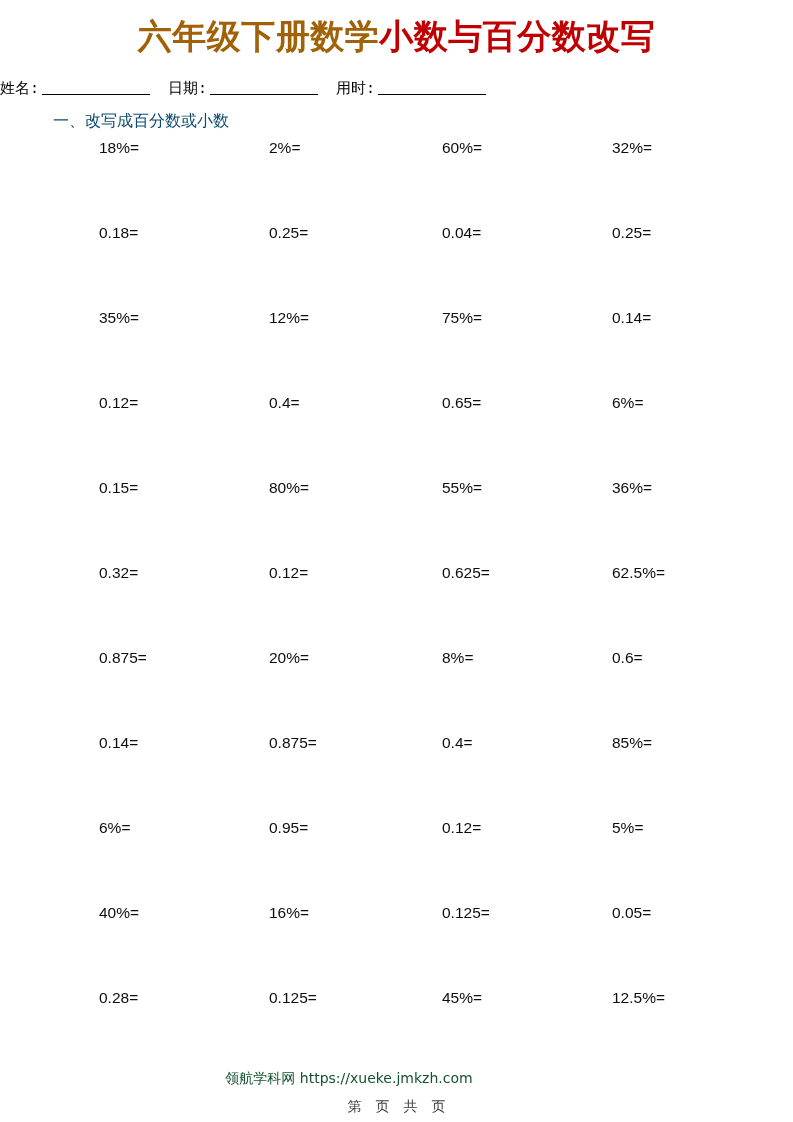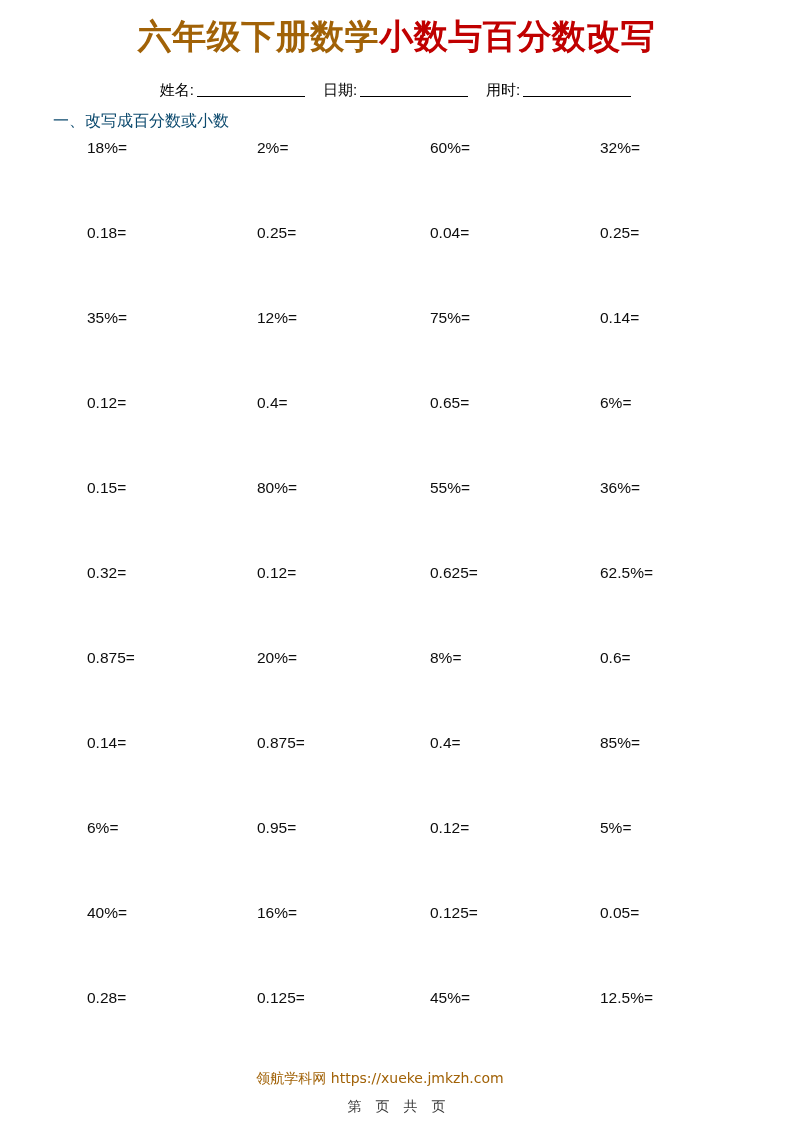--- a/index.html
+++ b/index.html
@@ -34,25 +34,24 @@
   }
   .title .part-black { color: #a16207; }
   .title .part-red   { color: #c00000; }
 
   
   .info-line {
     position: absolute;
     top: 79px;
     left: 0;
     width: 793px;
-    text-align: center;
     font-size: 15px;
     line-height: 22px;
     white-space: nowrap;
-    font-family: Liberation Sans, sans-serif;
+    font-family: Liberation Mono, monospace;
   }
   .info-line .lbl { letter-spacing: 0px; }
   .info-line .blank {
     display: inline-block;
     width: 108px;
     border-bottom: 1.4px solid #000;
     vertical-align: -2px;
     margin: 0 2px 0 3px;
   }
   .info-line .gap { display: inline-block; width: 16px; }
@@ -66,21 +65,21 @@
     line-height: 24px;
     font-family: "DejaVu Sans", "Liberation Sans", sans-serif;
     white-space: nowrap;
     color: #0c4a6e;
   }
 
   
   .grid {
     position: absolute;
     top: 137px;
-    left: 0;
+    left: 12px;
     width: 734px;
   }
   .prow {
     position: relative;
     height: 85px;
   }
   .cell {
     position: absolute;
     top: 0;
     font-size: 15.5px;
@@ -96,24 +95,23 @@
 
   
   .watermark {
     position: absolute;
     top: 1068px;
     left: 0;
     width: 698px;
     text-align: center;
     font-size: 14px;
     line-height: 20px;
-    color: #a16207;
-    white-space: nowrap;
-    font-family: "DejaVu Sans", "Liberation Sans", sans-serif;
-    margin-left: 31px;
+    color: #14532d;
+    white-space: nowrap;
+    font-family: "DejaVu Sans", "Liberation Sans", sans-serif;
   }
   .page-footer {
     position: absolute;
     top: 1096px;
     left: 0;
     width: 793px;
     text-align: center;
     font-size: 14px;
     line-height: 20px;
     color: #3a3a3a;

